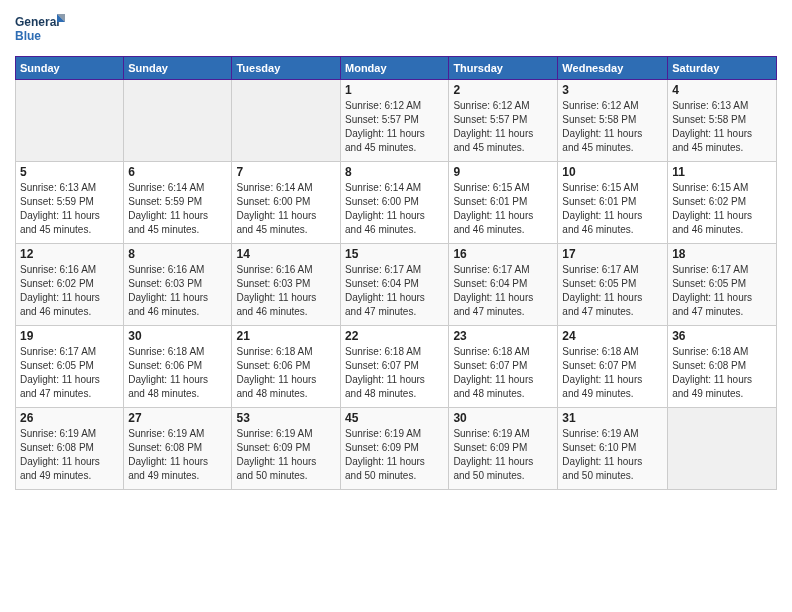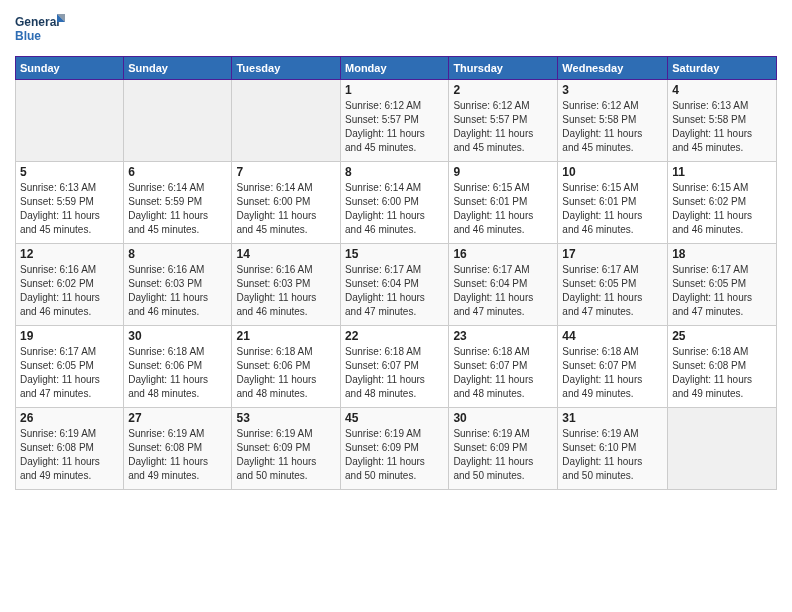--- a/index.html
+++ b/index.html
@@ -207,25 +207,25 @@
           </td>
           <td>
             <span class="day-num">22</span>
             <div class="day-info">Sunrise: 6:18 AM<br>Sunset: 6:07 PM<br>Daylight: 11 hours<br>and 48 minutes.</div>
           </td>
           <td>
             <span class="day-num">23</span>
             <div class="day-info">Sunrise: 6:18 AM<br>Sunset: 6:07 PM<br>Daylight: 11 hours<br>and 48 minutes.</div>
           </td>
           <td>
-            <span class="day-num">44</span>
+            <span class="day-num">24</span>
             <div class="day-info">Sunrise: 6:18 AM<br>Sunset: 6:07 PM<br>Daylight: 11 hours<br>and 49 minutes.</div>
           </td>
           <td>
-            <span class="day-num">25</span>
+            <span class="day-num">36</span>
             <div class="day-info">Sunrise: 6:18 AM<br>Sunset: 6:08 PM<br>Daylight: 11 hours<br>and 49 minutes.</div>
           </td>
         </tr>
         <tr>
           <td>
             <span class="day-num">26</span>
             <div class="day-info">Sunrise: 6:19 AM<br>Sunset: 6:08 PM<br>Daylight: 11 hours<br>and 49 minutes.</div>
           </td>
           <td>
             <span class="day-num">27</span>

